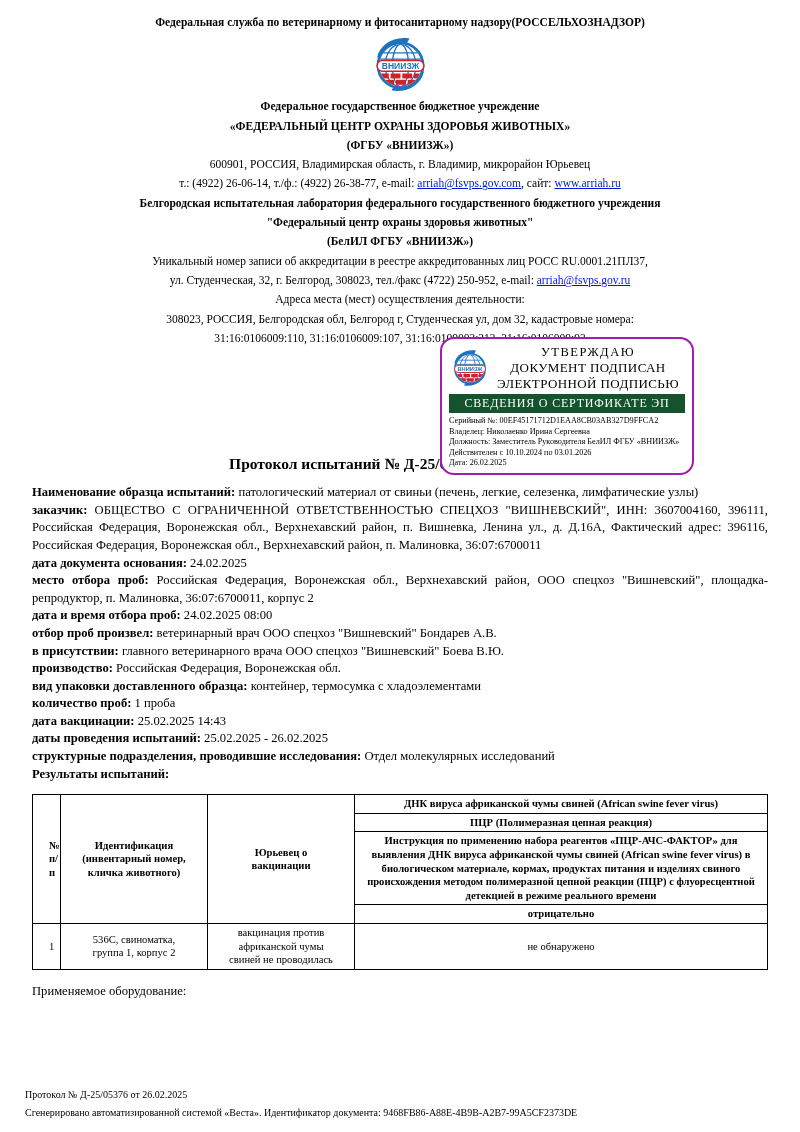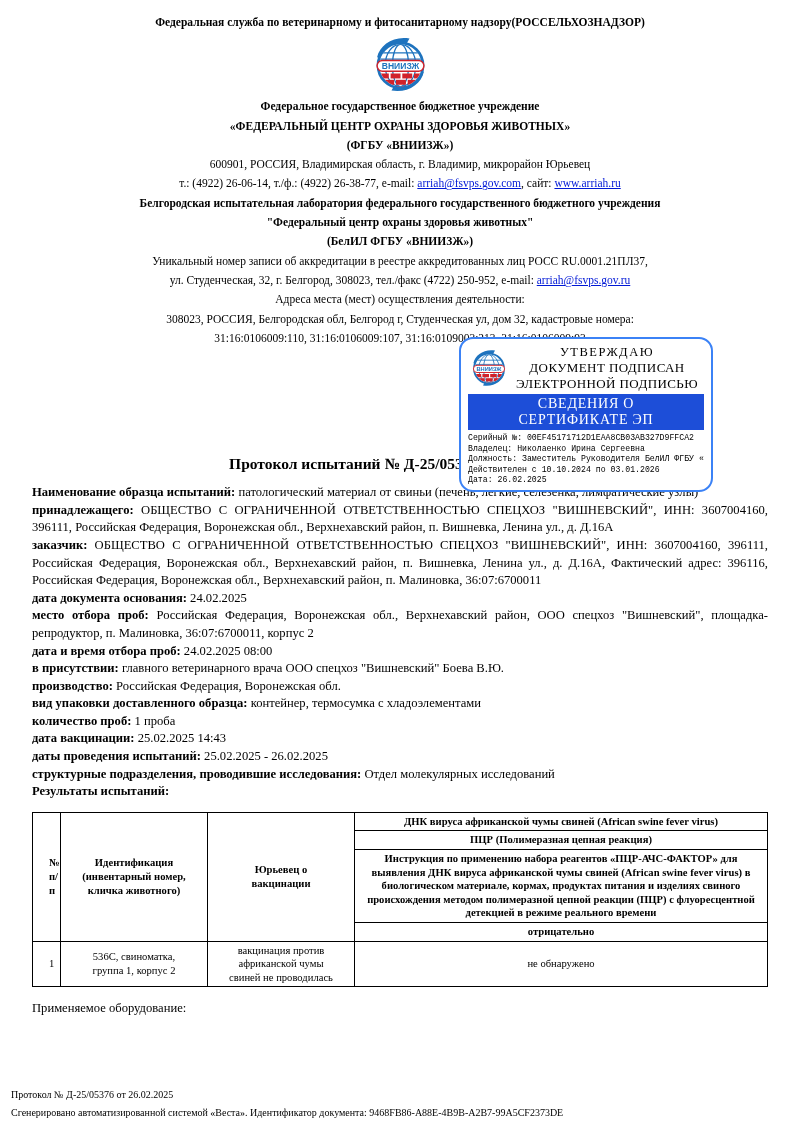--- a/index.html
+++ b/index.html
@@ -4,42 +4,42 @@
 <style>
   html,body{margin:0;padding:0;background:#fff;}
   body{width:800px;height:1132px;font-family:"Liberation Serif","DejaVu Serif",serif;color:#000;overflow:hidden;}
   .page{position:relative;width:800px;height:904px;box-sizing:border-box;padding:13px 32px 0 32px;}
   
   .hdr p{margin:0;text-align:center;font-size:11.5px;line-height:19.3px;}
   .hdr .b{font-weight:bold;}
   .logo-line{text-align:center;height:64px;margin:1px 0 0;}
   a.lnk{color:#0018d6;text-decoration:underline;cursor:pointer;text-align:center;}
   
-  .stamp{position:absolute;left:459px;top:337px;width:254px;background:#fff;border:2px solid #3b82f6;border-radius:14px;padding:5px 7px 4px;box-sizing:border-box;}
+  .stamp{position:absolute;left:440px;top:337px;width:254px;background:#fff;border:2px solid #a21caf;border-radius:14px;padding:5px 7px 4px;box-sizing:border-box;}
   .stamp-top{display:flex;align-items:center;}
   .stamp-top .slogo{flex:0 0 42px;}
   .stop-text{flex:1;text-align:center;}
   .approve{font-size:12.5px;letter-spacing:1.5px;line-height:16px;}
   .signed{font-size:13px;letter-spacing:.4px;line-height:15.5px;}
-  .sbar{background:#1d4ed8;color:#fff;font-size:14px;letter-spacing:.8px;text-align:center;padding:2px 15px 2px;margin:3px 0 3px;}
-  .sdetails div{font-size:8.2px;line-height:10.6px;text-align:left;white-space:nowrap;overflow:hidden;font-family:Liberation Mono, monospace;}
+  .sbar{background:#14532d;color:#fff;font-size:12px;letter-spacing:.8px;text-align:center;padding:2px 15px 2px;margin:3px 0 3px;}
+  .sdetails div{font-size:8.2px;line-height:10.6px;text-align:left;white-space:nowrap;overflow:hidden;}
   
   .title{font-size:15.5px;font-weight:bold;text-align:center;margin:106px 0 0;line-height:20px;}
   
   .bodytext{margin-top:10px;}
   .bodytext p{margin:0;font-size:12.6px;line-height:17.6px;text-align:justify;}
   .bodytext .b{font-weight:bold;margin-top:44px;}
   
   table.results{border-collapse:collapse;table-layout:fixed;width:736px;margin-top:11px;}
   table.results td{border:1px solid #000;padding:2px 16px;vertical-align:middle;text-align:center;font-size:10.6px;line-height:13.6px;}
   table.results td.hc{font-weight:bold;}
   table.results td.instr{padding:2px 4px;margin-top:12px;}
   table.results tr.data td{height:40px;}
   .equip{font-size:12.6px;margin:14px 0 0;}
-  .footer{position:absolute;left:11px;top:1086px;}
+  .footer{position:absolute;left:25px;top:1086px;}
   .footer p{margin:0;font-size:10px;line-height:18px;}
 </style>
 </head>
 <body>
 
 <svg width="0" height="0" style="position:absolute">
   <defs>
     <symbol id="vniizh-logo" viewBox="0 0 70 70">
       <path d="M9 27 C12 13 27 3 45 6 L40 15 C28 13 18 18 14 29 Z" fill="#1e73be"></path>
       <path d="M61 43 C58 57 43 67 25 64 L30 55 C42 57 52 52 56 41 Z" fill="#1e73be"></path>
@@ -112,25 +112,25 @@
       <div>Должность: Заместитель Руководителя БелИЛ ФГБУ «ВНИИЗЖ»</div>
       <div>Действителен с 10.10.2024 по 03.01.2026</div>
       <div>Дата: 26.02.2025</div>
     </div>
   </div>
 
   <h1 class="title">Протокол испытаний № Д-25/05376 от 26.02.2025</h1>
 
   <div class="bodytext">
     <p><span class="b">Наименование образца испытаний:</span><span> патологический материал от свиньи (печень, легкие, селезенка, лимфатические узлы)</span></p>
-    <p><span class="b">принадлежащего:</span><span> ОБЩЕСТВО С ОГРАНИЧЕННОЙ ОТВЕТСТВЕННОСТЬЮ СПЕЦХОЗ "ВИШНЕВСКИЙ", ИНН: 3607004160, 396111, Российская Федерация, Воронежская обл., Верхнехавский район, п. Вишневка, Ленина ул., д. Д.16А</span></p>
     <p><span class="b">заказчик:</span><span> ОБЩЕСТВО С ОГРАНИЧЕННОЙ ОТВЕТСТВЕННОСТЬЮ СПЕЦХОЗ "ВИШНЕВСКИЙ", ИНН: 3607004160, 396111, Российская Федерация, Воронежская обл., Верхнехавский район, п. Вишневка, Ленина ул., д. Д.16А, Фактический адрес: 396116, Российская Федерация, Воронежская обл., Верхнехавский район, п. Малиновка, 36:07:6700011</span></p>
     <p><span class="b">дата документа основания:</span><span> 24.02.2025</span></p>
     <p><span class="b">место отбора проб:</span><span> Российская Федерация, Воронежская обл., Верхнехавский район, ООО спецхоз "Вишневский", площадка-репродуктор, п. Малиновка, 36:07:6700011, корпус 2</span></p>
     <p><span class="b">дата и время отбора проб:</span><span> 24.02.2025 08:00</span></p>
+    <p><span class="b">отбор проб произвел:</span><span> ветеринарный врач ООО спецхоз "Вишневский" Бондарев А.В.</span></p>
     <p><span class="b">в присутствии:</span><span> главного ветеринарного врача ООО спецхоз "Вишневский" Боева В.Ю.</span></p>
     <p><span class="b">производство:</span><span> Российская Федерация, Воронежская обл.</span></p>
     <p><span class="b">вид упаковки доставленного образца:</span><span> контейнер, термосумка с хладоэлементами</span></p>
     <p><span class="b">количество проб:</span><span> 1 проба</span></p>
     <p><span class="b">дата вакцинации:</span><span> 25.02.2025 14:43</span></p>
     <p><span class="b">даты проведения испытаний:</span><span> 25.02.2025 - 26.02.2025</span></p>
     <p><span class="b">структурные подразделения, проводившие исследования:</span><span> Отдел молекулярных исследований</span></p>
     <p><span class="b">Результаты испытаний:</span><span></span></p>
   </div>
 

